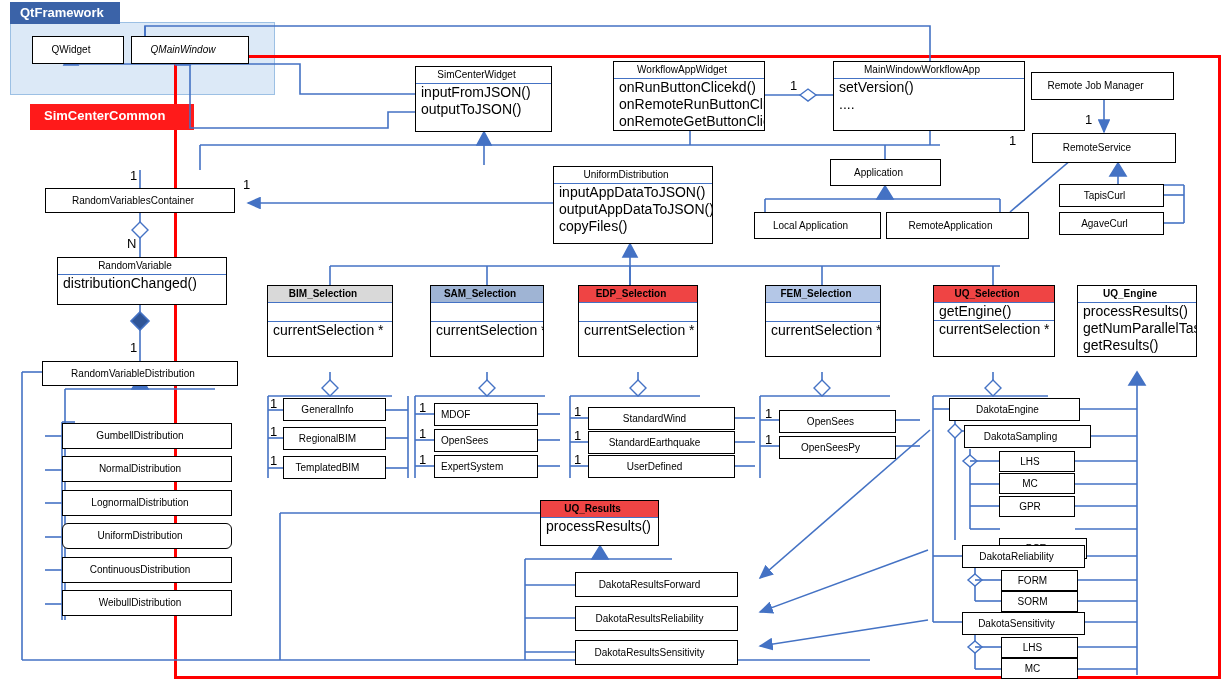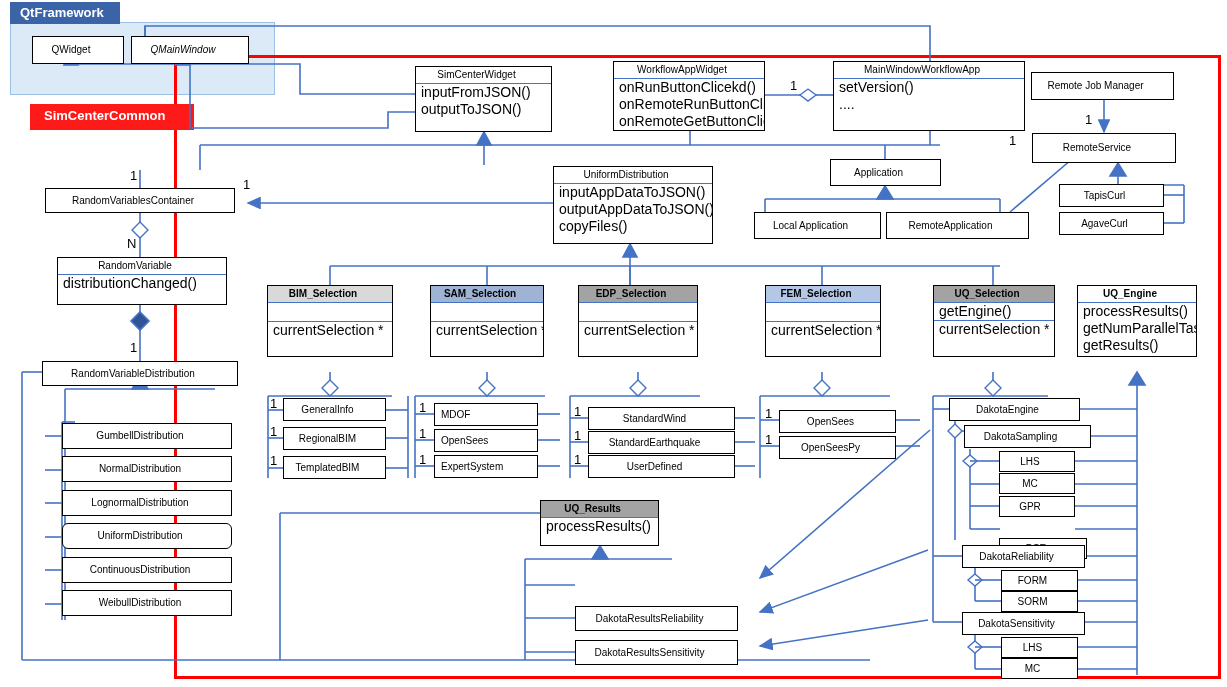--- a/index.html
+++ b/index.html
@@ -26,21 +26,21 @@
   .cls .sep{border-top:1.4px solid #4472c4;}
   .cls .cmp{font-size:14px;padding:1px 5px 1px 5px;line-height:15px;white-space:nowrap;
        overflow:hidden;}
   .cls .cmp.empty{height:16px;}
   .simple{display:flex;align-items:center;justify-content:center;}
   .simple .title{width:100%;}
 
   
   .fill-gray{background:#d9d9d9;}
   .fill-bluegray{background:#9fb4d4;}
-  .fill-green{background:#a3a3a3;}
+  .fill-green{background:#ef4444;}
   .fill-blue{background:#b4c7e7;}
 
   
   .mult{position:absolute;font-size:13px;color:#000;z-index:6;}
 </style>
 </head>
 <body>
 
 <div id="stage">
 
@@ -465,20 +465,23 @@
   </div>
   <div class="cls simple" style="left:1001px;top:658px;width:77px;height:21px;">
     <div class="title">MC</div>
   </div>
 
   <div class="cls hdr" style="left:540px;top:500px;width:119px;height:46px;">
     <div class="title fill-green">UQ_Results</div>
     <div class="sep"></div>
     <div class="cmp">processResults()</div>
   </div>
+  <div class="cls simple" style="left:575px;top:572px;width:163px;height:25px;">
+    <div class="title">DakotaResultsForward</div>
+  </div>
   <div class="cls simple" style="left:575px;top:606px;width:163px;height:25px;">
     <div class="title">DakotaResultsReliability</div>
   </div>
   <div class="cls simple" style="left:575px;top:640px;width:163px;height:25px;">
     <div class="title">DakotaResultsSensitivity</div>
   </div>
 
   <div class="mult" style="left:790px;top:78px;">1</div>
   <div class="mult" style="left:1085px;top:112px;">1</div>
   <div class="mult" style="left:1009px;top:133px;">1</div>

